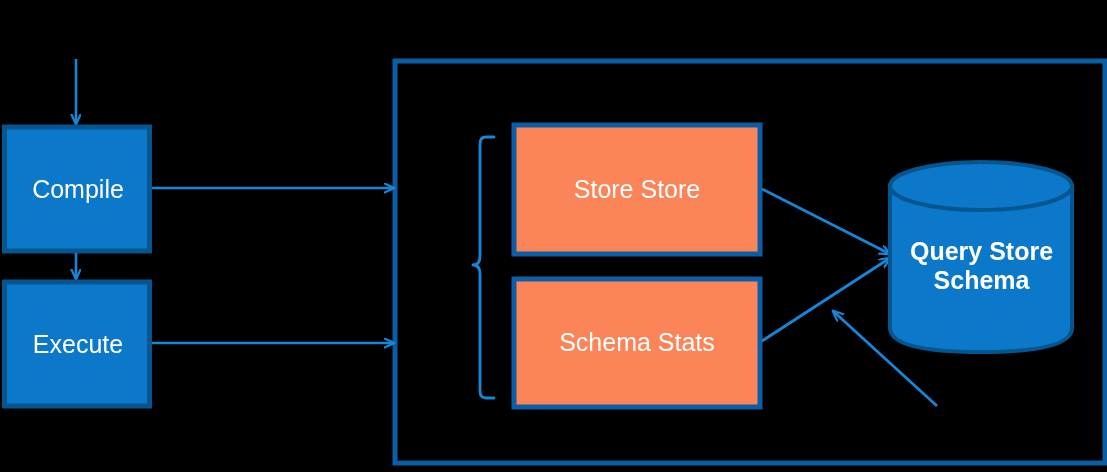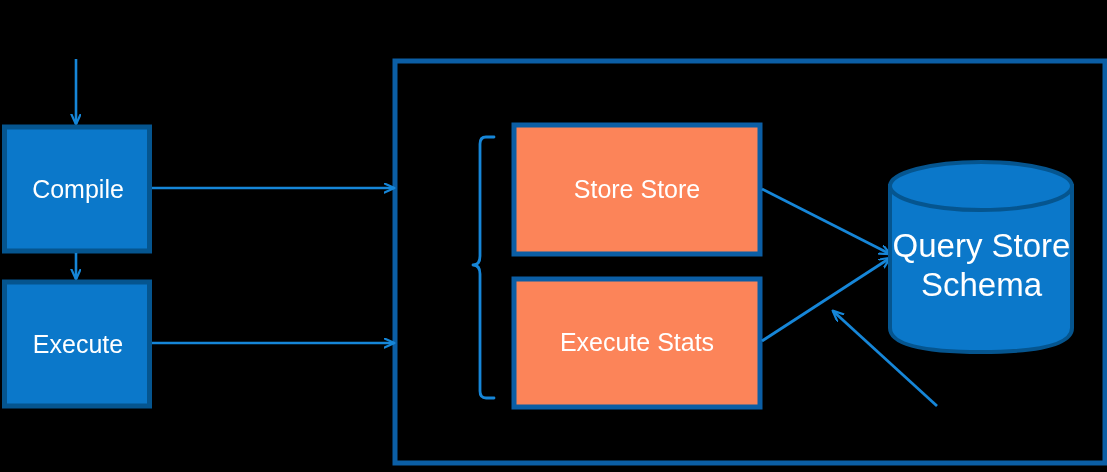--- a/index.html
+++ b/index.html
@@ -30,21 +30,21 @@
     justify-content: center;
     text-align: center;
     color: #ffffff;
     font-weight: 400;
     line-height: 1.18;
     white-space: pre-line;
     user-select: none;
   }
   .lbl-proc   { font-size: 25px; }
   .lbl-store  { font-size: 25px; }
-  .lbl-db     { font-size: 33px; }
+  .lbl-db     { font-size: 25px; font-weight: bold; }
 </style>
 </head>
 <body>
 
 <div id="canvas">
 
   <svg class="layer" viewBox="0 0 1107 472">
     <defs>
       <marker id="ah" markerWidth="12" markerHeight="12" refX="10.5" refY="5" orient="auto" markerUnits="userSpaceOnUse">
         <path d="M0.5,0.3 L11,5 L0.5,9.7" fill="none" stroke="#1686d8" stroke-width="2.2" stroke-linecap="round" stroke-linejoin="round"></path>
@@ -82,18 +82,18 @@
       <ellipse cx="981" cy="186" rx="91" ry="24" fill="#0b78ca" stroke="#05558f" stroke-width="4"></ellipse>
     </g>
   </svg>
 
   <div class="node-label lbl-proc" style="left:4px; top:127px; width:148px; height:126px;">Compile</div>
 
   <div class="node-label lbl-proc" style="left:4px; top:282px; width:148px; height:126px;">Execute</div>
 
   <div class="node-label lbl-store" style="left:514px; top:125px; width:246px; height:129px;">Store Store</div>
 
-  <div class="node-label lbl-store" style="left:514px; top:279px; width:246px; height:128px;">Execute Stats</div>
+  <div class="node-label lbl-store" style="left:514px; top:279px; width:246px; height:128px;">Schema Stats</div>
 
   <div class="node-label lbl-db" style="left:890px; top:196px; width:183px; height:140px;">Query Store
 Schema</div>
 
 </div>
 
 </body></html>

